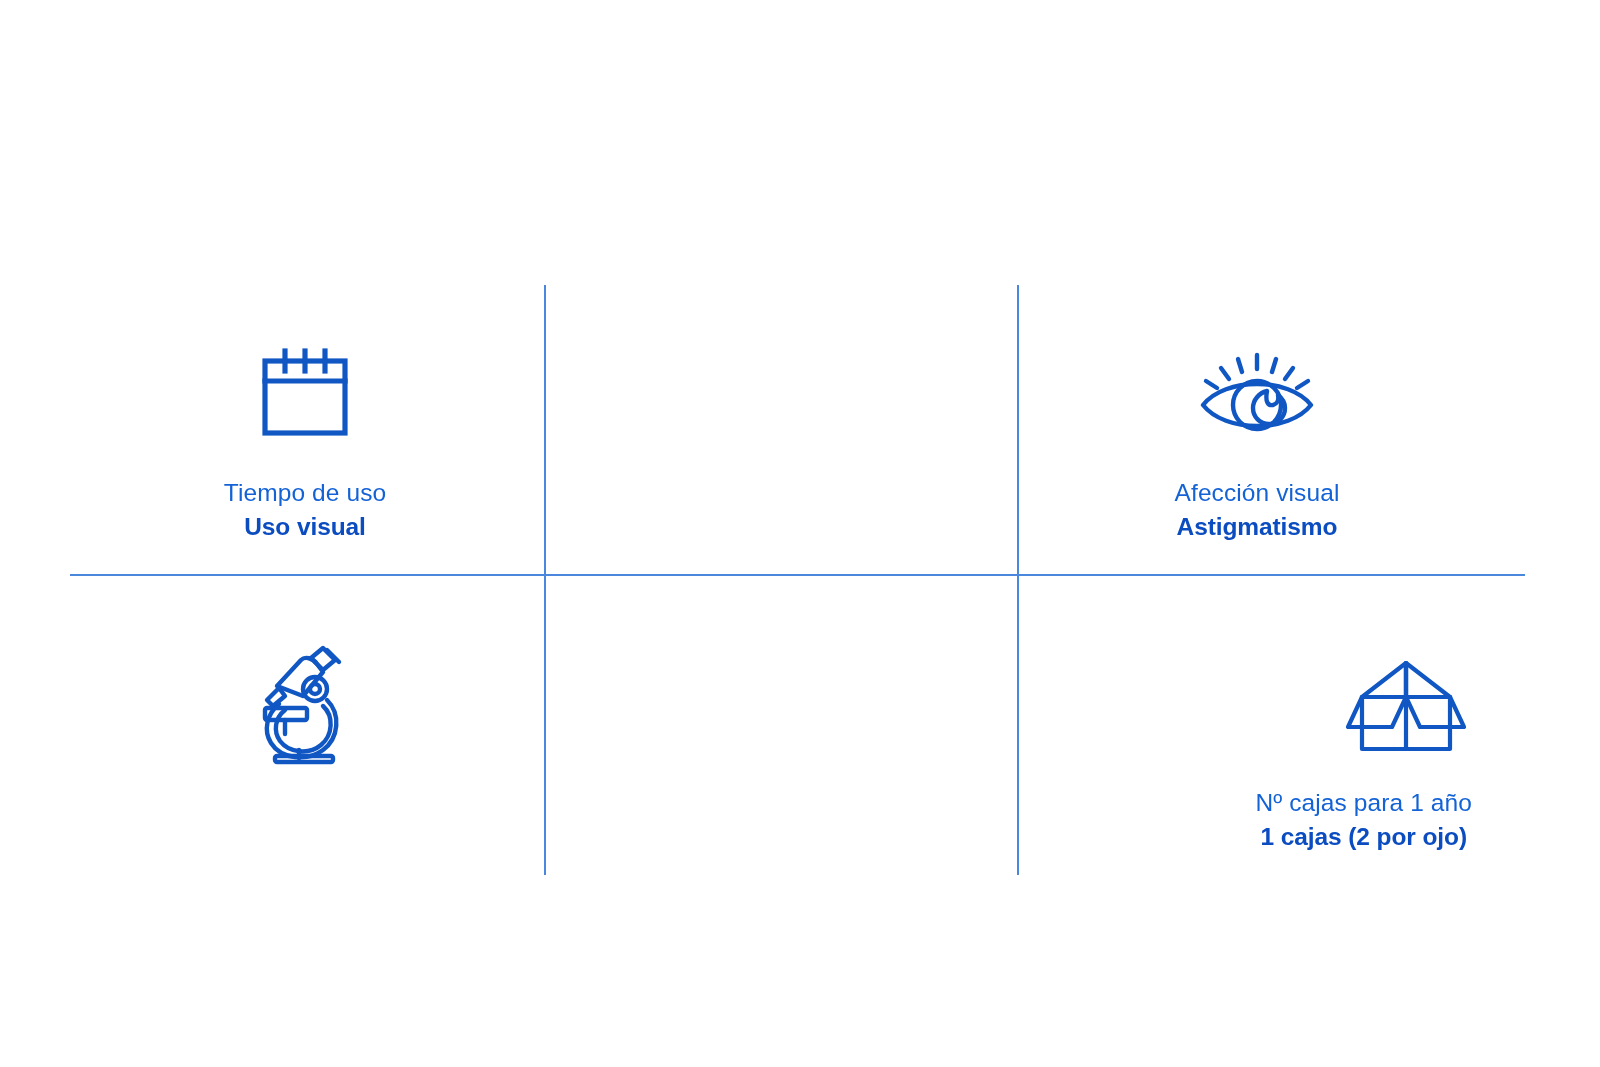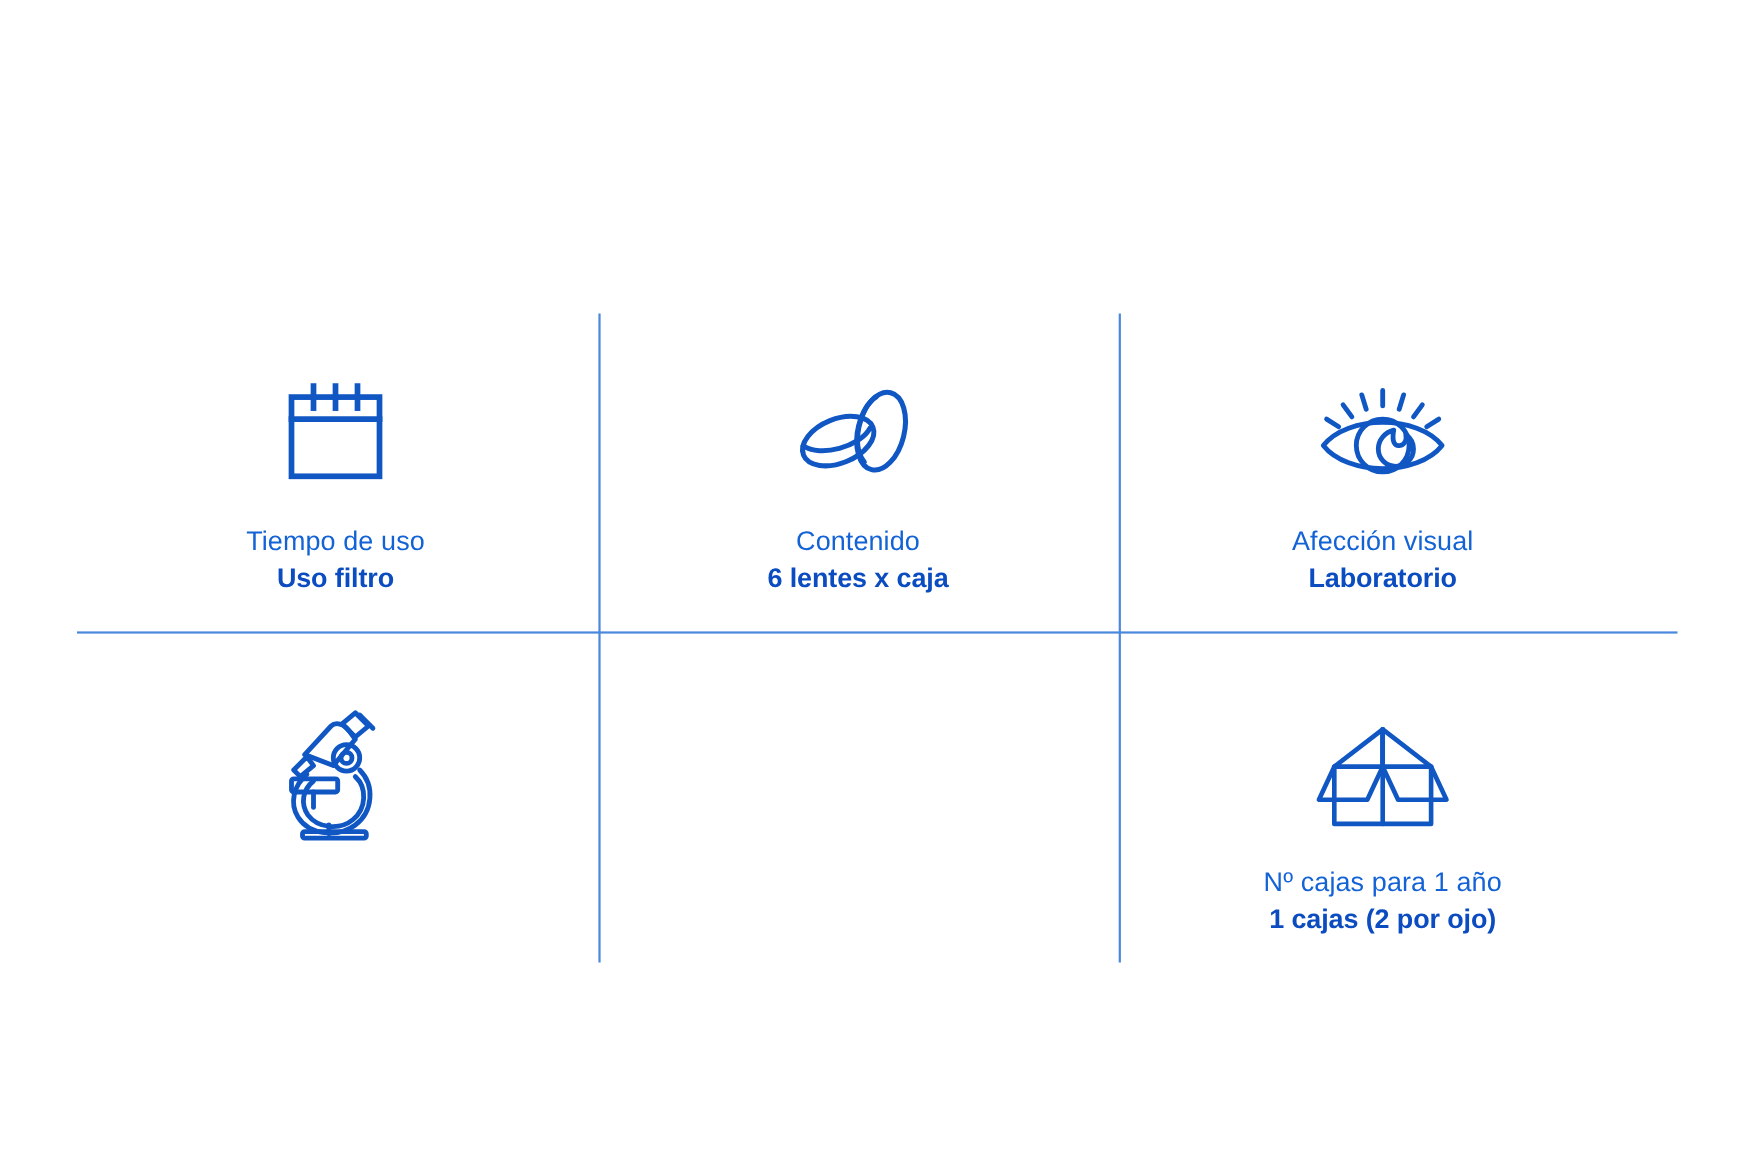--- a/index.html
+++ b/index.html
@@ -48,21 +48,21 @@
     width: 430px;
     display: flex;
     flex-direction: column;
     align-items: center;
   }
   .cell.c0 { left: 90px;  top: 330px; }
   .cell.c1 { left: 565px; top: 330px; }
   .cell.c2 { left: 1042px;top: 330px; justify-content: center; }
   .cell.c3 { left: 90px;  top: 640px; }
   .cell.c4 { left: 565px; top: 640px; }
-  .cell.c5 { left: 1042px;top: 640px; }
+  .cell.c5 { left: 1042px;top: 640px; align-items: flex-end; }
 
   .icon-wrap {
     height: 130px;
     display: flex;
     align-items: center;
     justify-content: center;
   }
   .icon-wrap svg {
     display: block;
     overflow: visible;
@@ -105,40 +105,24 @@
       <svg width="104" height="104" viewBox="0 0 104 104" fill="none" stroke="#1057c4" stroke-width="5.2" stroke-linecap="square">
         <rect x="12" y="18" width="80" height="72"></rect>
         <line x1="12" y1="38" x2="92" y2="38"></line>
         <line x1="32" y1="8" x2="32" y2="28"></line>
         <line x1="52" y1="8" x2="52" y2="28"></line>
         <line x1="72" y1="8" x2="72" y2="28"></line>
       </svg>
     </div>
     <div class="cap-block">
       <span class="cap-label">Tiempo de uso</span>
-      <span class="cap-value">Uso filtro</span>
+      <span class="cap-value">Uso visual</span>
     </div>
   </div>
 
-  <div class="cell c1">
-    <div class="icon-wrap">
-      <svg width="126" height="104" viewBox="0 0 126 104" fill="none" stroke="#1057c4" stroke-width="4.6" stroke-linecap="round" stroke-linejoin="round">
-
-        <ellipse cx="84" cy="49" rx="21" ry="36" transform="rotate(14 84 49)"></ellipse>
-        <path d="M72 20 C60 32 60 68 76 80" transform="rotate(14 84 49)"></path>
-
-        <ellipse cx="45" cy="58" rx="34" ry="20" transform="rotate(-22 45 58)"></ellipse>
-        <path d="M14 50 C24 66 62 70 76 58" transform="rotate(-22 45 58)"></path>
-      </svg>
-    </div>
-    <div class="cap-block">
-      <span class="cap-label">Contenido</span>
-      <span class="cap-value">6 lentes x caja</span>
-    </div>
-  </div>
 
   <div class="cell c2">
     <div class="icon-wrap">
       <svg width="128" height="104" viewBox="0 0 128 104" fill="none" stroke="#1057c4" stroke-width="4.4" stroke-linecap="round" stroke-linejoin="round">
 
         <path d="M10 62 C32 34 96 34 118 62 C96 90 32 90 10 62 Z"></path>
 
         <circle cx="64" cy="62" r="24"></circle>
 
         <path d="M74 48 C66 50 60 57 60 65 C60 74 67 81 76 81 C85 81 92 74 92 65
@@ -148,21 +132,21 @@
         <line x1="45" y1="16" x2="49" y2="29"></line>
         <line x1="83" y1="16" x2="79" y2="29"></line>
         <line x1="28" y1="25" x2="36" y2="36"></line>
         <line x1="100" y1="25" x2="92" y2="36"></line>
         <line x1="13" y1="38" x2="24" y2="45"></line>
         <line x1="115" y1="38" x2="104" y2="45"></line>
       </svg>
     </div>
     <div class="cap-block">
       <span class="cap-label">Afección visual</span>
-      <span class="cap-value">Laboratorio</span>
+      <span class="cap-value">Astigmatismo</span>
     </div>
   </div>
 
   <div class="cell c3">
     <div class="icon-wrap">
       <svg width="112" height="118" viewBox="0 0 112 118" fill="none" stroke="#1057c4" stroke-width="4.4" stroke-linecap="round" stroke-linejoin="round">
 
         <path d="M30 58 C18 68 14 84 22 97 C32 113 58 116 74 104 C90 92 92 68 78 54"></path>
         <path d="M36 64 C26 72 24 85 31 95 C40 107 60 109 72 99 C84 89 85 70 74 60"></path>
 

